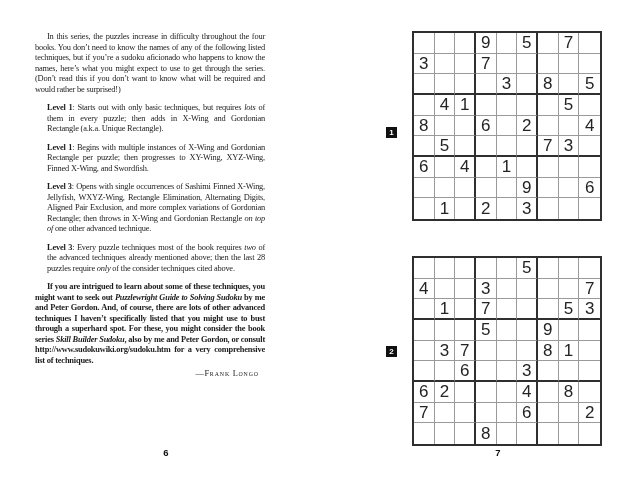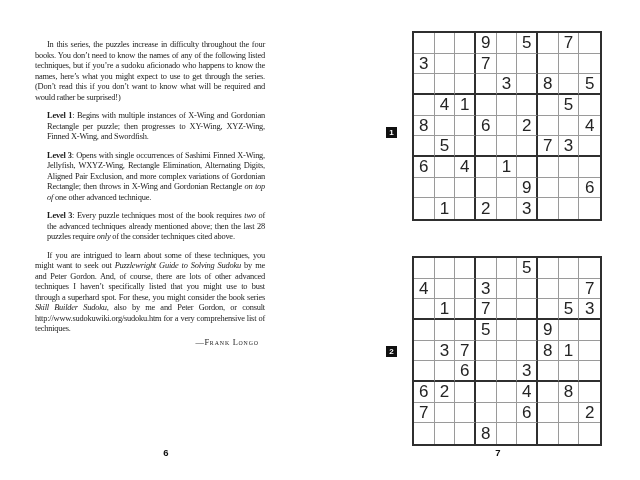--- a/index.html
+++ b/index.html
@@ -2,27 +2,27 @@
 <html><head>
 <meta charset="utf-8">
 <style>
   html, body { margin:0; padding:0; background:#ffffff; }
   .spread {
     position:relative; width:640px; height:480px; background:#ffffff;
     font-family:"Liberation Serif", serif; overflow:hidden; color:#1c1c1c;
   }
   
   .text-block {
-    position:absolute; left:35px; top:40px; width:230px;
+    position:absolute; left:35px; top:32px; width:230px;
     font-size:8.4px; line-height:10.5px; letter-spacing:-0.2px;
     text-align:justify; color:#1c1c1c;
   }
   .para { margin:0; }
   .body { text-indent:12px; }
-  .gap  { margin-top:8px; }
+  .gap  { margin-top:8px;font-weight:bold; }
   .level { margin-top:8px; margin-left:12px; text-indent:0; }
   .italic { font-style:italic; }
   .bold { font-weight:bold; }
   .signature { margin-top:3px; text-align:right; padding-right:6px; letter-spacing:0.6px; text-indent:0; }
   .smallcaps { text-transform:uppercase; font-size:70%; letter-spacing:0.9px; }
   
   .sudoku {
     position:absolute; left:412px; width:190px; height:190px;
     display:grid; grid-template-columns:repeat(9,1fr); grid-template-rows:repeat(9,1fr);
     border:2px solid #2f2f2f; box-sizing:border-box; background:#fff;
@@ -56,20 +56,21 @@
   #pagenum-right { left:488px; }
 </style>
 </head>
 <body>
 
 <div class="spread">
 
   <section>
     <div class="text-block">
         <p class="para body"><span>In this series, the puzzles increase in difficulty throughout the four books. You don’t need to know the names of any of the following listed techniques, but if you’re a sudoku aficionado who happens to know the names, here’s what you might expect to use to get through the series. (Don’t read this if you don’t want to know what will be required and would rather be surprised!)</span></p>
+        <p class="para level"><span class="bold">Level 1</span><span>: Starts out with only basic techniques, but requires </span><span class="italic">lots</span><span> of them in every puzzle; then adds in X-Wing and Gordonian Rectangle (a.k.a. Unique Rectangle).</span></p>
         <p class="para level"><span class="bold">Level 1</span><span>: Begins with multiple instances of X-Wing and Gordonian Rectangle per puzzle; then progresses to XY-Wing, XYZ-Wing, Finned X-Wing, and Swordfish.</span></p>
         <p class="para level"><span class="bold">Level 3</span><span>: Opens with single occurrences of Sashimi Finned X-Wing, Jellyfish, WXYZ-Wing, Rectangle Elimination, Alternating Digits, Aligned Pair Exclusion, and more complex variations of Gordonian Rectangle; then throws in X-Wing and Gordonian Rectangle </span><span class="italic">on top of</span><span> one other advanced technique.</span></p>
         <p class="para level"><span class="bold">Level 3</span><span>: Every puzzle techniques most of the book requires </span><span class="italic">two</span><span> of the advanced techniques already mentioned above; then the last 28 puzzles require </span><span class="italic">only</span><span> of the consider techniques cited above.</span></p>
         <p class="para body gap"><span>If you are intrigued to learn about some of these techniques, you might want to seek out </span><span class="italic">Puzzlewright Guide to Solving Sudoku</span><span> by me and Peter Gordon. And, of course, there are lots of other advanced techniques I haven’t specifically listed that you might use to bust through a superhard spot. For these, you might consider the book series </span><span class="italic">Skill Builder Sudoku</span><span>, also by me and Peter Gordon, or consult http://www.sudokuwiki.org/sudoku.htm for a very comprehensive list of techniques.</span></p>
         <p class="para signature"><span>—F</span><span class="smallcaps">rank</span><span> L</span><span class="smallcaps">ongo</span></p>
       </div>
     <div class="page-number" id="pagenum-left">6</div>
   </section>
 
   <section>

